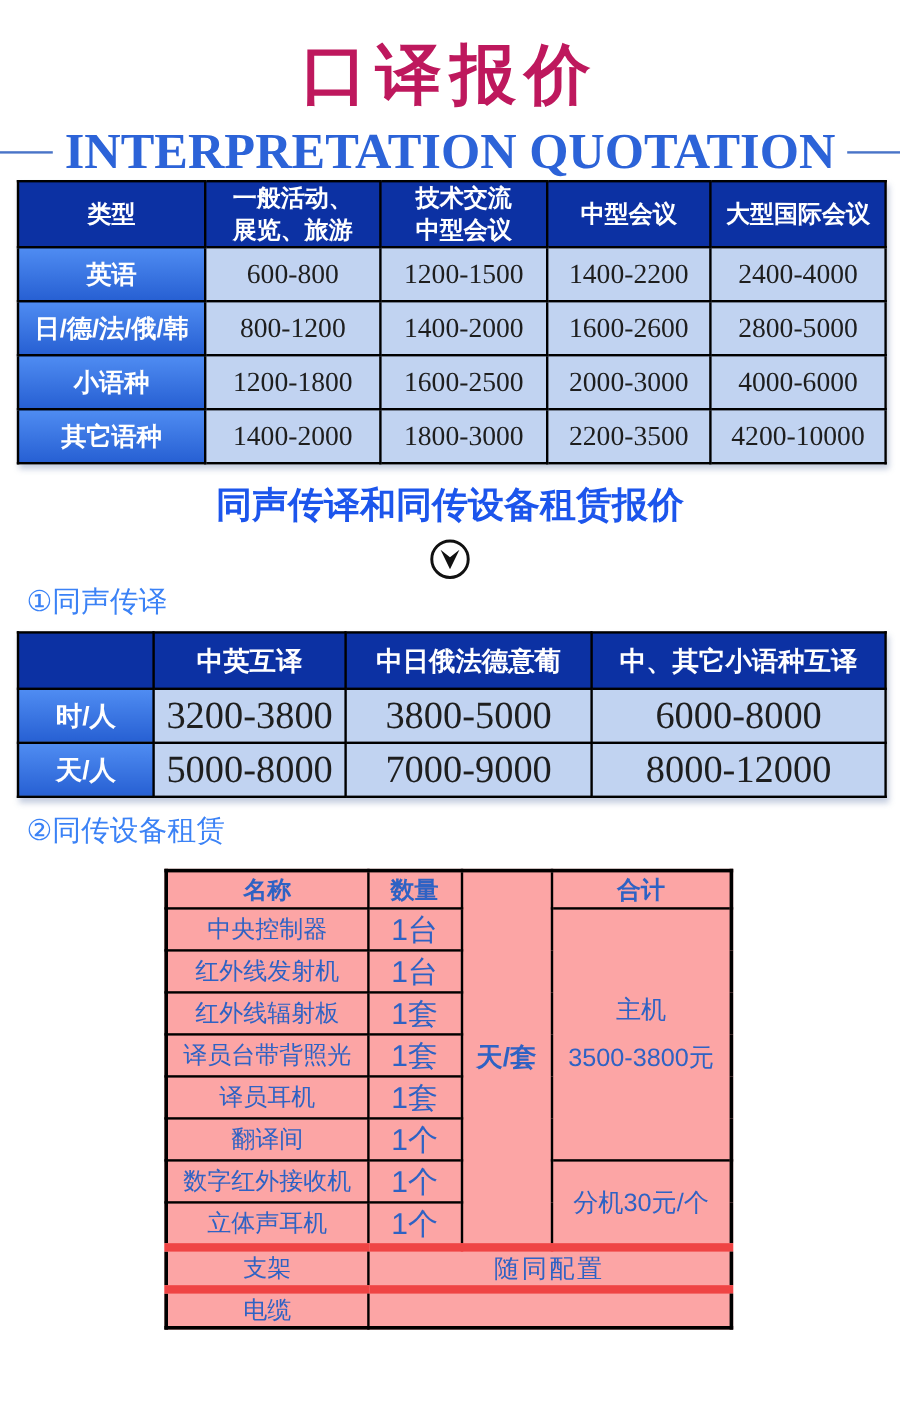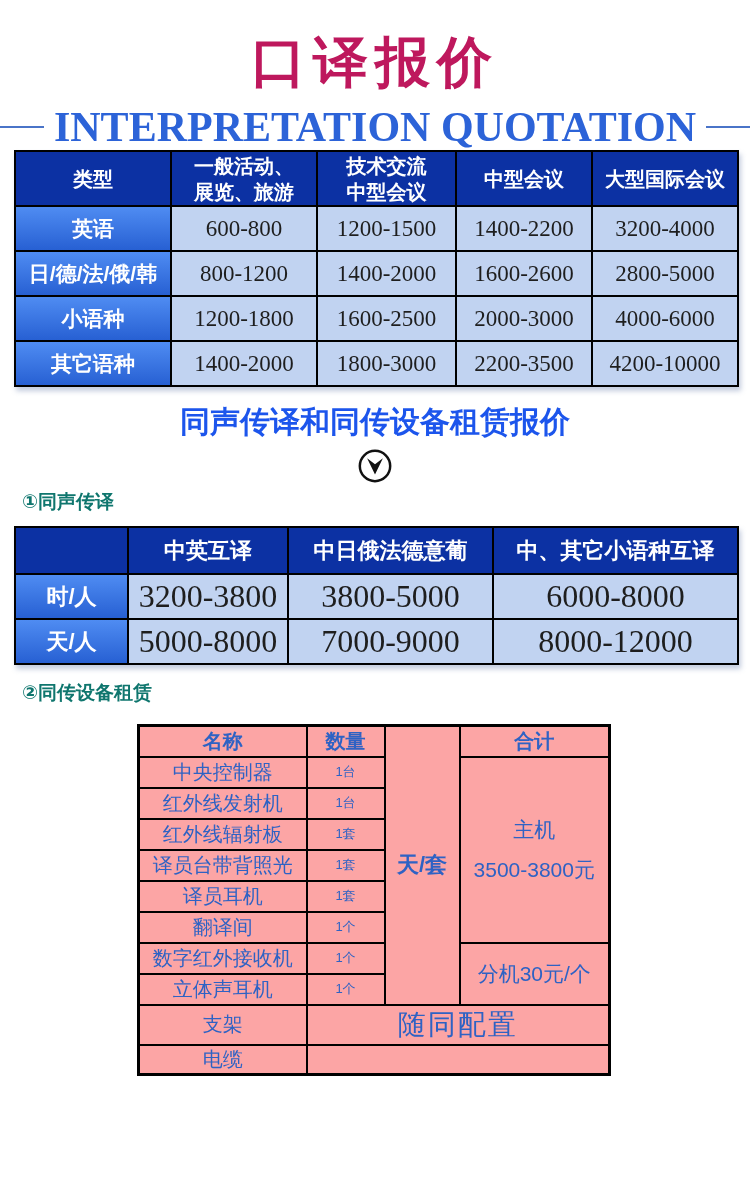--- a/index.html
+++ b/index.html
@@ -88,23 +88,23 @@
     line-height: 38px;
   }
   .arrow-wrap {
     margin-top: 7px;
     display: flex;
     justify-content: center;
     height: 37px;
   }
   .sec-heading {
     margin: 1px 0 0 22px;
-    font-size: 19px;
-    font-weight: bold;
-    color: #0f766e;
+    font-size: 24px;
+    font-weight: normal;
+    color: #3b82f6;
     line-height: 32px;
   }
   .sec2-heading { margin-top: 12px; }
   .body-line {
     margin: 4px 0 0 22px;
     font-size: 20px;
     color: #2a63da;
     line-height: 27px;
   }
   .body-line.bold { font-weight: bold; color: #1b4ec8; }
@@ -117,27 +117,27 @@
   }
   #table3 td {
     border: 2px solid #000;
     text-align: center;
     vertical-align: middle;
     color: #2e62c4;
     font-size: 20px;
   }
   #table3 .t3-hdr { font-size: 22px; font-weight: bold; color: #1a3fa8; height: 31px; }
   #table3 .t3-item td { height: 31px; }
-  #table3 .t3-qty { font-size: 13px; }
+  #table3 .t3-qty { font-size: 25px; }
   #table3 .t3-unit { font-size: 22px; }
   #table3 .t3-total-main span { display: block; font-size: 21px; line-height: 24px; }
   #table3 .t3-total-main .gap { margin-top: 16px; }
   #table3 .t3-total-sub { font-size: 21px; }
-  #table3 .t3-footer td { border-top: 2px solid #ef4444; height: 17px; margin-top: 18px; }
-  #table3 .t3-footer-value { font-size: 28px; letter-spacing: 2px; }
+  #table3 .t3-footer td { border-top: 7px solid #ef4444; height: 17px; margin-top: 18px; }
+  #table3 .t3-footer-value { font-size: 21px; letter-spacing: 2px; }
 </style>
 </head>
 <body>
 
 <div class="page">
 
   <div class="main-title">口译报价</div>
   <div class="subtitle-row">
     <div class="subtitle-rule"></div>
     <div class="subtitle-text">INTERPRETATION QUOTATION</div>
@@ -173,21 +173,21 @@
         <td class="hdr-cell">
           <span class="hline">大型国际会议</span>
           <span class="hline"></span>
         </td>
       </tr>
       <tr class="data-row">
         <td class="label-cell">英语</td>
         <td class="value-cell">600-800</td>
         <td class="value-cell">1200-1500</td>
         <td class="value-cell">1400-2200</td>
-        <td class="value-cell">3200-4000</td>
+        <td class="value-cell">2400-4000</td>
       </tr>
       <tr class="data-row">
         <td class="label-cell">日/德/法/俄/韩</td>
         <td class="value-cell">800-1200</td>
         <td class="value-cell">1400-2000</td>
         <td class="value-cell">1600-2600</td>
         <td class="value-cell">2800-5000</td>
       </tr>
       <tr class="data-row">
         <td class="label-cell">小语种</td>

